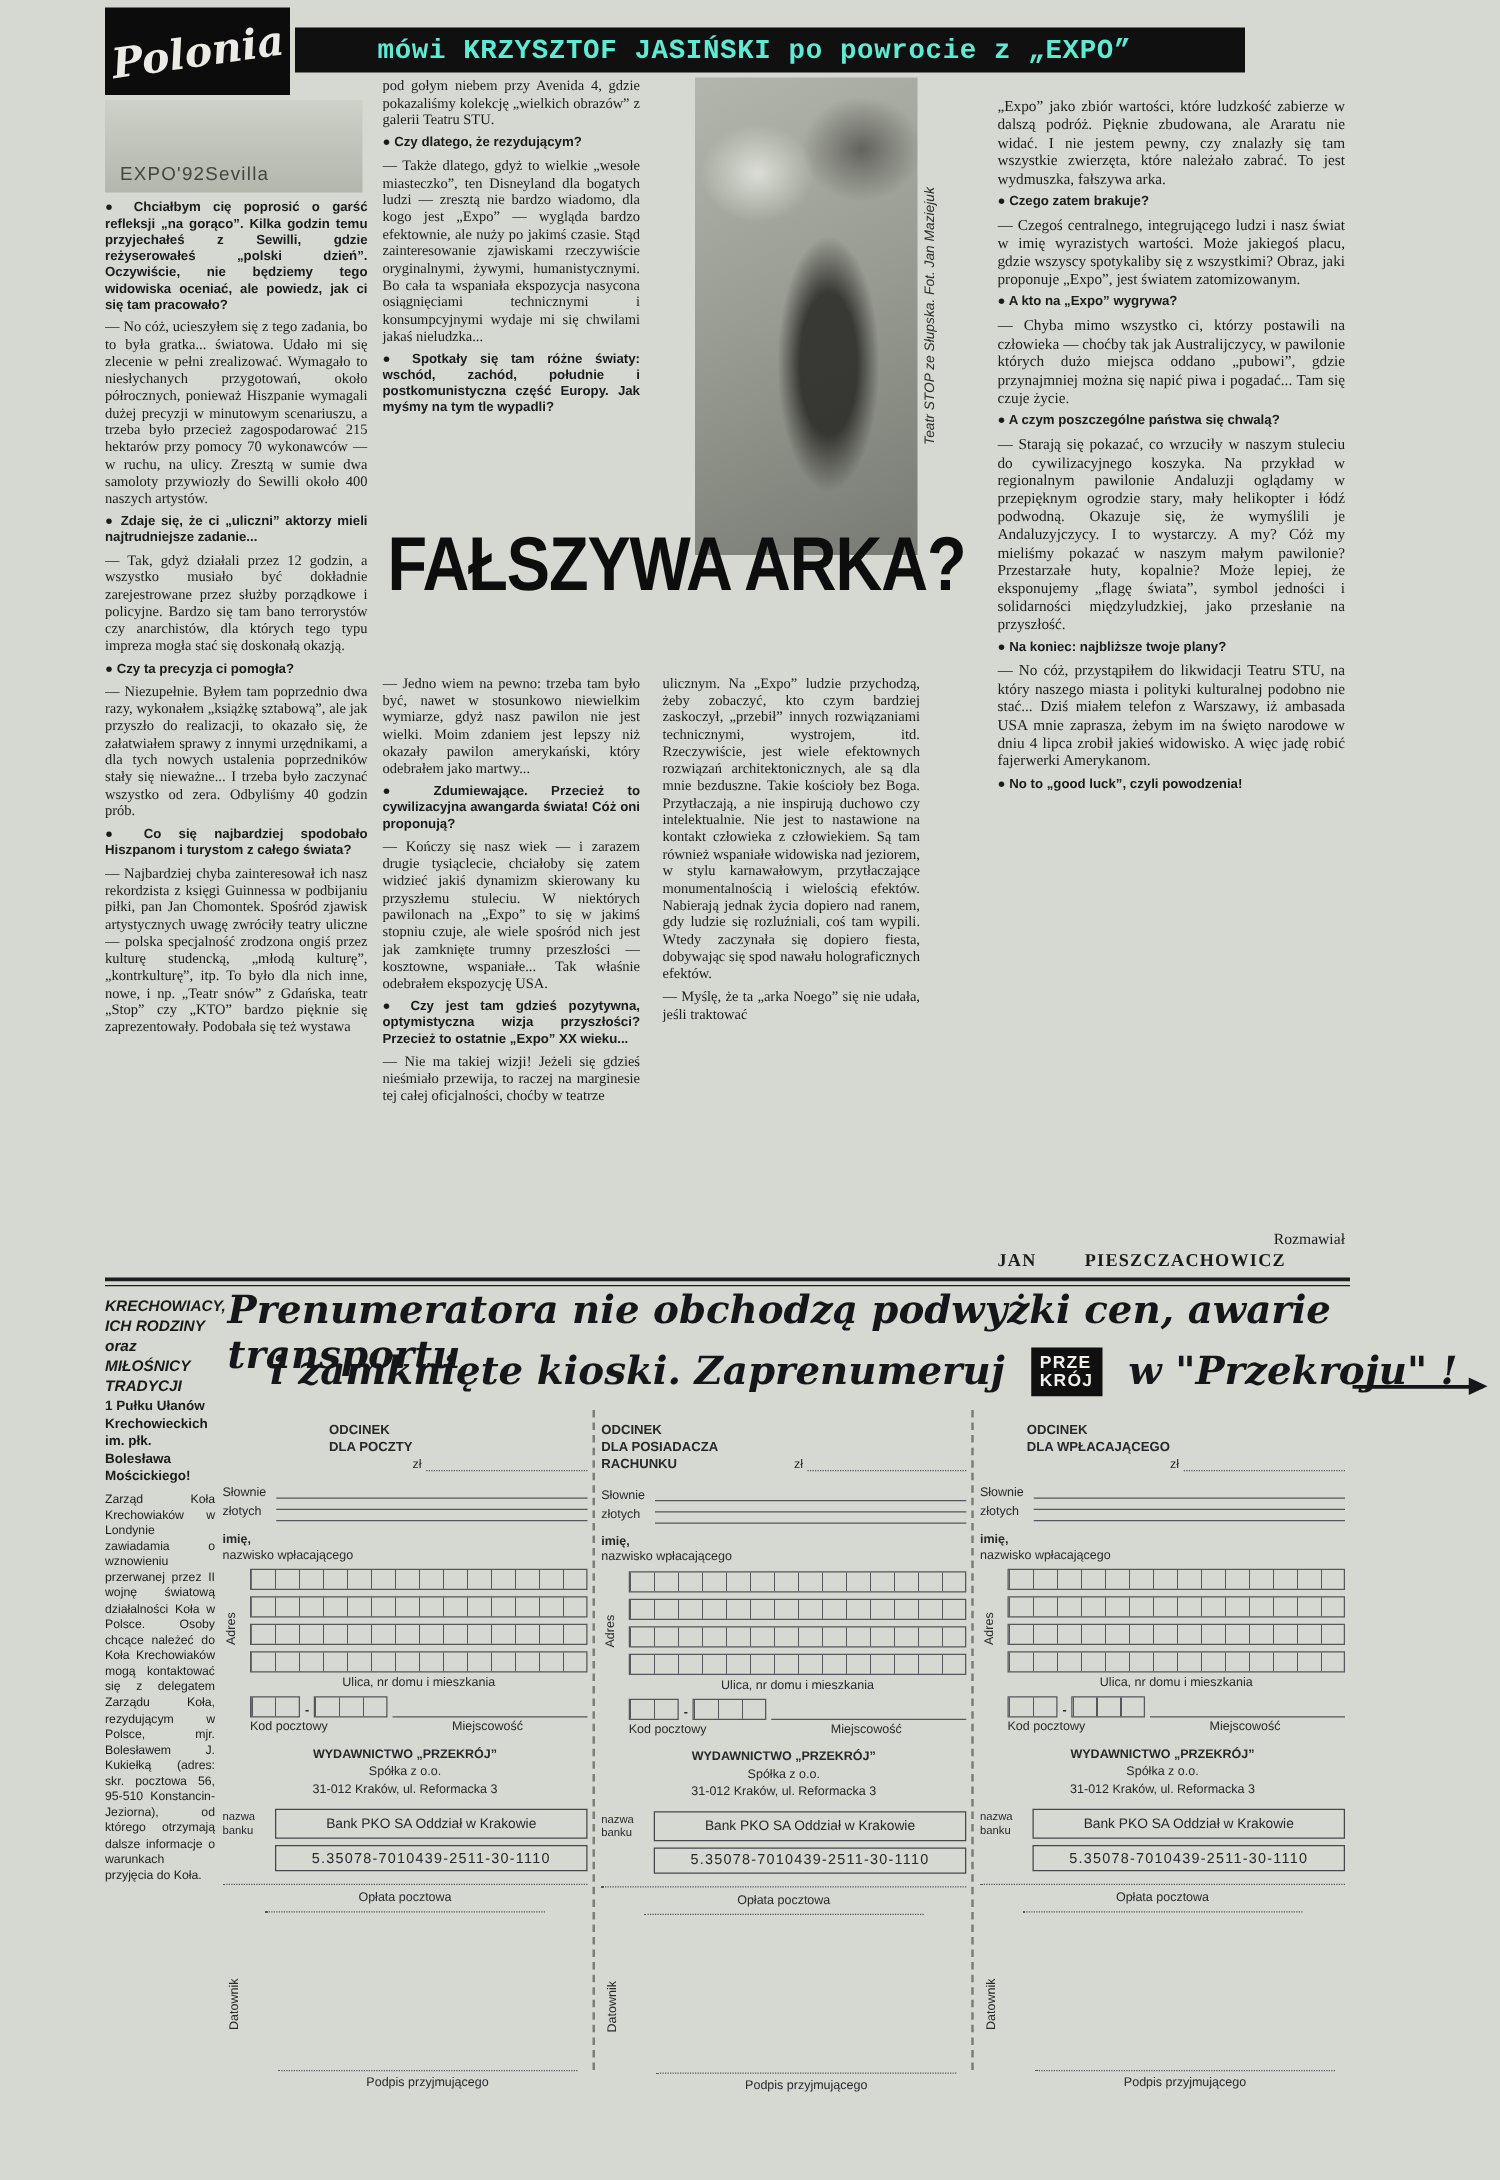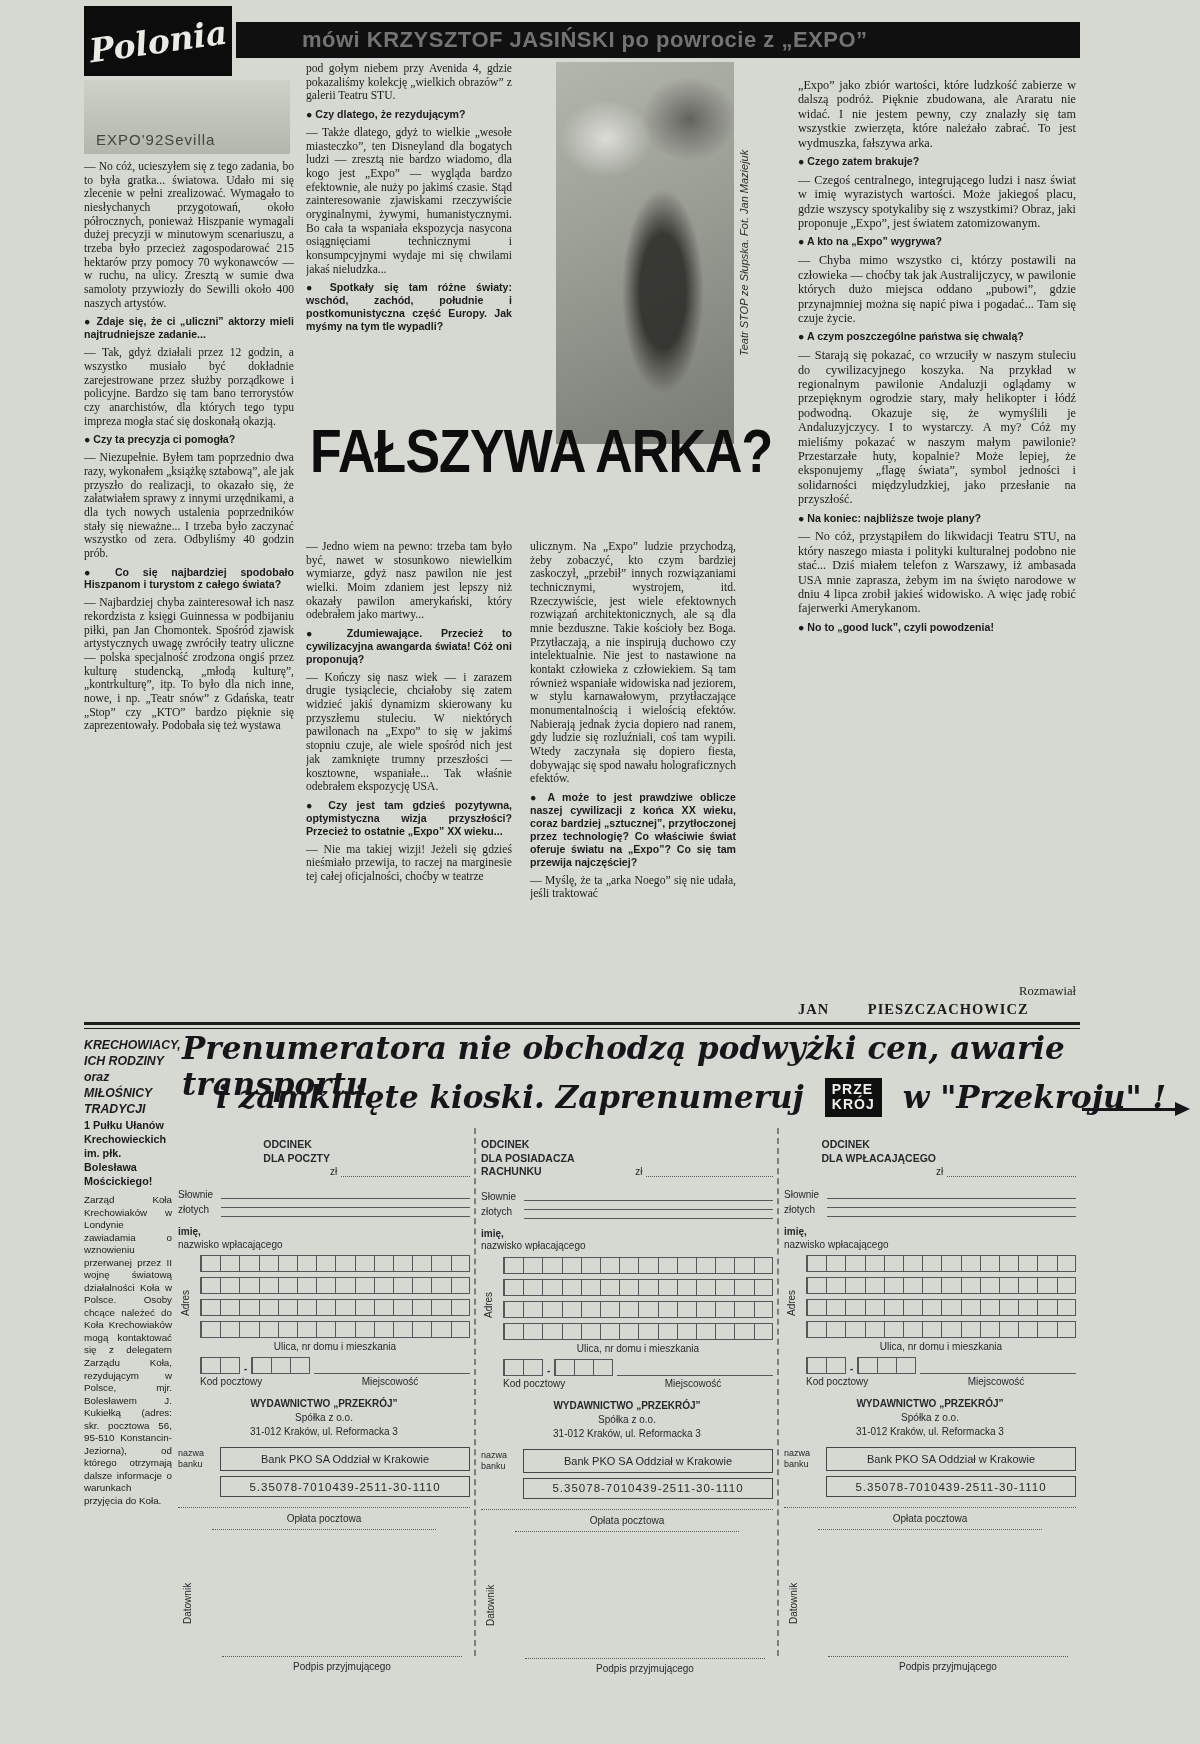--- a/index.html
+++ b/index.html
@@ -5,22 +5,22 @@
   * { box-sizing: border-box; }
   body { margin:0; background:#b7bab2; }
   .page { position:relative; width:1200px; height:1744px; background:#d6d9d1;
           font-family:"Liberation Serif", serif; color:#1b1b1b; overflow:hidden; margin:0 auto; }
 
   
   .logo-polonia { position:absolute; left:84px; top:6px; width:148px; height:70px; background:#0c0c0c;
                   display:flex; align-items:center; justify-content:center; }
   .logo-polonia span { color:#eceae4; font-family:"DejaVu Serif", serif; font-style:italic; font-weight:bold;
                        font-size:33px; transform:rotate(-8deg); }
-  .headerbar { position:absolute; left:236px; top:22px; width:844px; height:36px; background:#101010;
-               color:#737373; display:flex; align-items:center; font-family:Liberation Sans, sans-serif;
+  .headerbar { position:absolute; left:236px; top:22px; width:760px; height:36px; background:#101010;
+               color:#5eead4; display:flex; align-items:center; font-family:Liberation Mono, monospace;
                font-weight:bold; font-size:22px; letter-spacing:.5px; padding-left:66px; }
   .expo-sign { position:absolute; left:84px; top:80px; width:206px; height:74px;
                background:linear-gradient(#ced1c8,#b2b6ab); }
   .expo-sign .cap { position:absolute; bottom:6px; left:12px; right:12px; display:flex; 
                     color:#43463f; font-family:"Liberation Sans", sans-serif; font-size:15px; letter-spacing:1px; }
 
   
   .col { position:absolute; text-align:justify; overflow:hidden; }
   .col .para { margin:0 0 5px 0; font-size:11.6px; line-height:1.18; }
   .col .para.q { font-family:"Liberation Sans", sans-serif; font-weight:bold; font-size:10.6px; line-height:1.22; }
@@ -130,20 +130,21 @@
   </div>
 
   <div class="expo-sign">
     <div class="cap">
       <span>EXPO'92</span>
       <span>Sevilla</span>
     </div>
   </div>
 
   <div class="col col1">
+      <div class="para q">● Chciałbym cię poprosić o garść refleksji „na gorąco”. Kilka godzin temu przyjechałeś z Sewilli, gdzie reżyserowałeś „polski dzień”. Oczywiście, nie będziemy tego widowiska oceniać, ale powiedz, jak ci się tam pracowało?</div>
       <div class="para a">— No cóż, ucieszyłem się z tego zadania, bo to była gratka... światowa. Udało mi się zlecenie w pełni zrealizować. Wymagało to niesłychanych przygotowań, około półrocznych, ponieważ Hiszpanie wymagali dużej precyzji w minutowym scenariuszu, a trzeba było przecież zagospodarować 215 hektarów przy pomocy 70 wykonawców — w ruchu, na ulicy. Zresztą w sumie dwa samoloty przywiozły do Sewilli około 400 naszych artystów.</div>
       <div class="para q">● Zdaje się, że ci „uliczni” aktorzy mieli najtrudniejsze zadanie...</div>
       <div class="para a">— Tak, gdyż działali przez 12 godzin, a wszystko musiało być dokładnie zarejestrowane przez służby porządkowe i policyjne. Bardzo się tam bano terrorystów czy anarchistów, dla których tego typu impreza mogła stać się doskonałą okazją.</div>
       <div class="para q">● Czy ta precyzja ci pomogła?</div>
       <div class="para a">— Niezupełnie. Byłem tam poprzednio dwa razy, wykonałem „książkę sztabową”, ale jak przyszło do realizacji, to okazało się, że załatwiałem sprawy z innymi urzędnikami, a dla tych nowych ustalenia poprzedników stały się nieważne... I trzeba było zaczynać wszystko od zera. Odbyliśmy 40 godzin prób.</div>
       <div class="para q">● Co się najbardziej spodobało Hiszpanom i turystom z całego świata?</div>
       <div class="para a">— Najbardziej chyba zainteresował ich nasz rekordzista z księgi Guinnessa w podbijaniu piłki, pan Jan Chomontek. Spośród zjawisk artystycznych uwagę zwróciły teatry uliczne — polska specjalność zrodzona ongiś przez kulturę studencką, „młodą kulturę”, „kontrkulturę”, itp. To było dla nich inne, nowe, i np. „Teatr snów” z Gdańska, teatr „Stop” czy „KTO” bardzo pięknie się zaprezentowały. Podobała się też wystawa</div>
     </div>
   <div class="col col2top">
       <div class="para a">pod gołym niebem przy Avenida 4, gdzie pokazaliśmy kolekcję „wielkich obrazów” z galerii Teatru STU.</div>
@@ -159,21 +160,20 @@
 
   <div class="col col2bot">
       <div class="para a">— Jedno wiem na pewno: trzeba tam było być, nawet w stosunkowo niewielkim wymiarze, gdyż nasz pawilon nie jest wielki. Moim zdaniem jest lepszy niż okazały pawilon amerykański, który odebrałem jako martwy...</div>
       <div class="para q">● Zdumiewające. Przecież to cywilizacyjna awangarda świata! Cóż oni proponują?</div>
       <div class="para a">— Kończy się nasz wiek — i zarazem drugie tysiąclecie, chciałoby się zatem widzieć jakiś dynamizm skierowany ku przyszłemu stuleciu. W niektórych pawilonach na „Expo” to się w jakimś stopniu czuje, ale wiele spośród nich jest jak zamknięte trumny przeszłości — kosztowne, wspaniałe... Tak właśnie odebrałem ekspozycję USA.</div>
       <div class="para q">● Czy jest tam gdzieś pozytywna, optymistyczna wizja przyszłości? Przecież to ostatnie „Expo” XX wieku...</div>
       <div class="para a">— Nie ma takiej wizji! Jeżeli się gdzieś nieśmiało przewija, to raczej na marginesie tej całej oficjalności, choćby w teatrze</div>
     </div>
   <div class="col col3bot">
       <div class="para a">ulicznym. Na „Expo” ludzie przychodzą, żeby zobaczyć, kto czym bardziej zaskoczył, „przebił” innych rozwiązaniami technicznymi, wystrojem, itd. Rzeczywiście, jest wiele efektownych rozwiązań architektonicznych, ale są dla mnie bezduszne. Takie kościoły bez Boga. Przytłaczają, a nie inspirują duchowo czy intelektualnie. Nie jest to nastawione na kontakt człowieka z człowiekiem. Są tam również wspaniałe widowiska nad jeziorem, w stylu karnawałowym, przytłaczające monumentalnością i wielością efektów. Nabierają jednak życia dopiero nad ranem, gdy ludzie się rozluźniali, coś tam wypili. Wtedy zaczynała się dopiero fiesta, dobywając się spod nawału holograficznych efektów.</div>
-      <div class="para q">● A może to jest prawdziwe oblicze naszej cywilizacji z końca XX wieku, coraz bardziej „sztucznej”, przytłoczonej przez technologię? Co właściwie świat oferuje światu na „Expo”? Co się tam przewija najczęściej?</div>
       <div class="para a">— Myślę, że ta „arka Noego” się nie udała, jeśli traktować</div>
     </div>
   <div class="col col4">
       <div class="para a">„Expo” jako zbiór wartości, które ludzkość zabierze w dalszą podróż. Pięknie zbudowana, ale Araratu nie widać. I nie jestem pewny, czy znalazły się tam wszystkie zwierzęta, które należało zabrać. To jest wydmuszka, fałszywa arka.</div>
       <div class="para q">● Czego zatem brakuje?</div>
       <div class="para a">— Czegoś centralnego, integrującego ludzi i nasz świat w imię wyrazistych wartości. Może jakiegoś placu, gdzie wszyscy spotykaliby się z wszystkimi? Obraz, jaki proponuje „Expo”, jest światem zatomizowanym.</div>
       <div class="para q">● A kto na „Expo” wygrywa?</div>
       <div class="para a">— Chyba mimo wszystko ci, którzy postawili na człowieka — choćby tak jak Australijczycy, w pawilonie których dużo miejsca oddano „pubowi”, gdzie przynajmniej można się napić piwa i pogadać... Tam się czuje życie.</div>
       <div class="para q">● A czym poszczególne państwa się chwalą?</div>
       <div class="para a">— Starają się pokazać, co wrzuciły w naszym stuleciu do cywilizacyjnego koszyka. Na przykład w regionalnym pawilonie Andaluzji oglądamy w przepięknym ogrodzie stary, mały helikopter i łódź podwodną. Okazuje się, że wymyślili je Andaluzyjczycy. I to wystarczy. A my? Cóż my mieliśmy pokazać w naszym małym pawilonie? Przestarzałe huty, kopalnie? Może lepiej, że eksponujemy „flagę świata”, symbol jedności i solidarności międzyludzkiej, jako przesłanie na przyszłość.</div>

